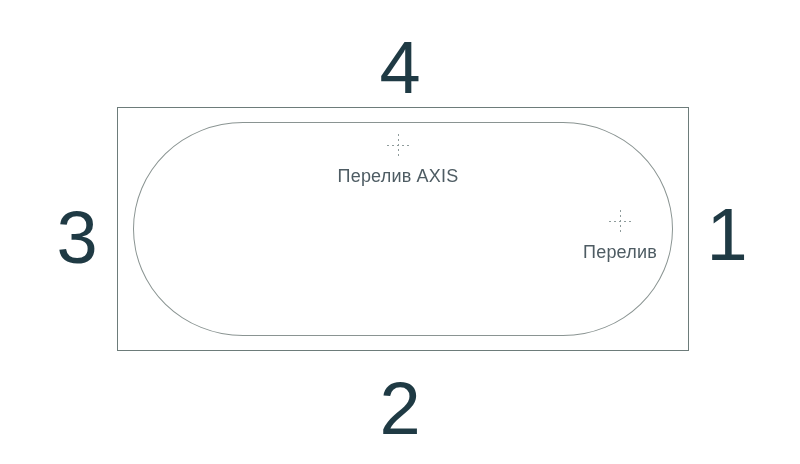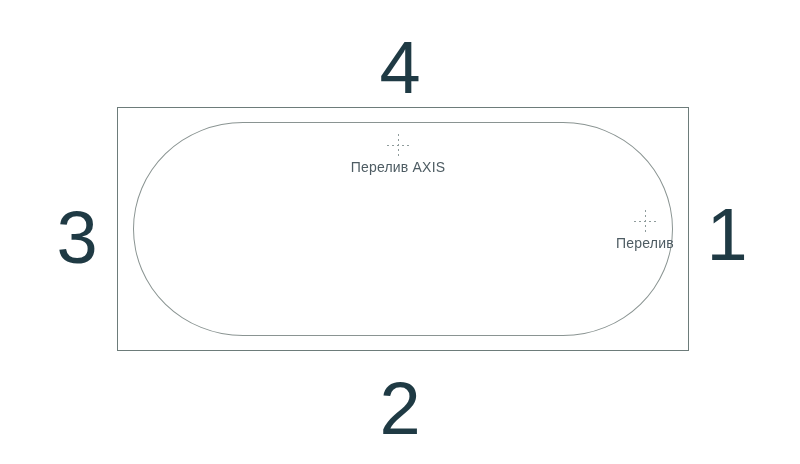--- a/index.html
+++ b/index.html
@@ -59,21 +59,21 @@
 
   
   .marker {
     position: absolute;
     width: 150px;
     display: flex;
     flex-direction: column;
     align-items: center;
   }
   .marker-axis     { left: 323px; top: 134px; }
-  .marker-overflow { left: 570px; top: 210px; }
+  .marker-overflow { left: 545px; top: 210px; }
 
   .crosshair {
     position: relative;
     width: 22px;
     height: 22px;
     display: block;
     flex: 0 0 auto;
   }
   .crosshair .ch-v {
     position: absolute;
@@ -86,22 +86,22 @@
   .crosshair .ch-h {
     position: absolute;
     top: 10.5px;
     left: 0;
     height: 1px;
     width: 22px;
     background: repeating-linear-gradient(to right, #8f9c9c 0px, #8f9c9c 2px, transparent 2px, transparent 5px);
   }
 
   .marker-label {
-    margin-top: 3px;
-    font-size: 14px;
+    margin-top: 10px;
+    font-size: 18px;
     font-weight: 300;
     color: #4e5c63;
     white-space: nowrap;
     letter-spacing: 0.2px;
   }
 </style>
 </head>
 <body>
 
 <div class="canvas">

